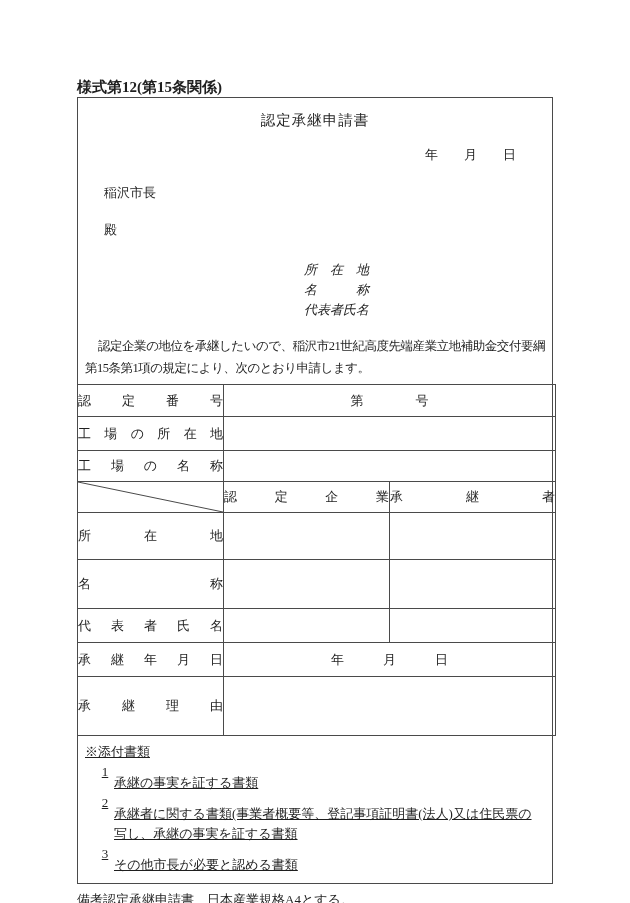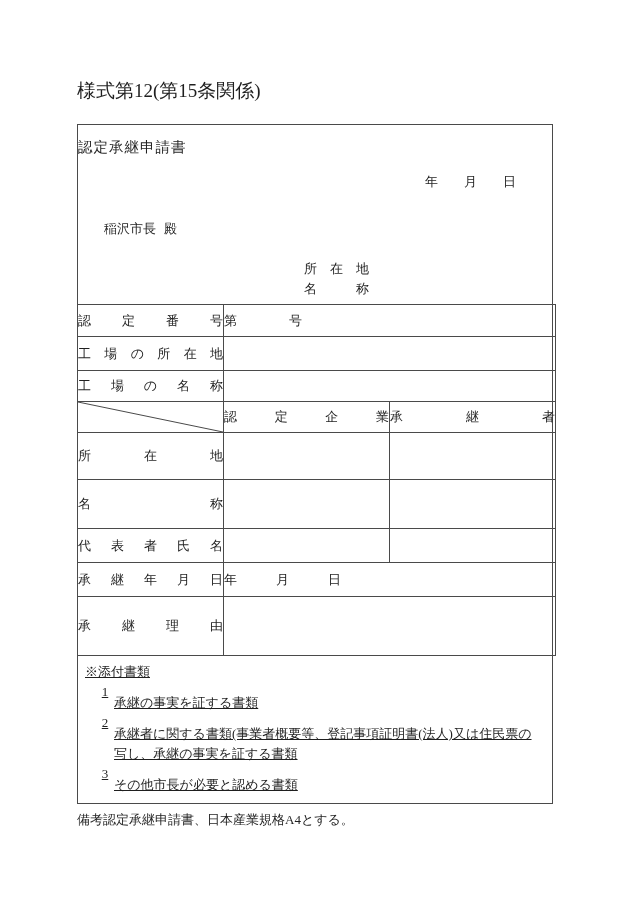--- a/index.html
+++ b/index.html
@@ -6,43 +6,43 @@
   html, body { background: #ffffff; }
   body {
     width: 630px; height: 903px;
     font-family: "Liberation Serif", "DejaVu Serif", serif;
     color: #1f1f1f;
     font-size: 13px;
     overflow: hidden;
   }
   .sheet { width: 630px; height: 903px; padding: 78px 77px 0 77px; position: relative; }
 
-  .form-number { font-size: 19px; margin-bottom: 20px; }
+  .form-number { font-size: 15px; margin-bottom: 0; font-weight: bold; }
 
   .form-box { width: 476px; border: 1px solid #4a4a4a; background: #fff; }
 
-  .title { text-align: left; font-size: 14.5px; padding-top: 13px; letter-spacing: 1px; }
+  .title { text-align: center; font-size: 14.5px; padding-top: 13px; letter-spacing: 1px; }
   .date-line { text-align: right; padding-right: 36px; margin-top: 16px; }
-  .addressee { margin-top: 29px; padding-left: 26px; display: flex; gap: 8px; }
-  .applicant { margin-top: 21px; margin-left: 226px; line-height: 20px; }
+  .addressee { margin-top: 20px; padding-left: 26px; display: flex; gap: 19px; flex-direction: column; }
+  .applicant { margin-top: 21px; margin-left: 226px; line-height: 20px; font-style: italic; }
   .paragraph {
     margin: 15px 7px 0 7px;
     font-size: 12.5px; letter-spacing: -0.5px;
     line-height: 22px; text-indent: 13px; text-align: justify;
   }
 
   table.main { table-layout: fixed; border-collapse: collapse; width: 478px; margin: 5px 0 0 -1px; }
   table.main td { border: 1px solid #4a4a4a; padding: 0; vertical-align: middle; font-size: 13px; }
   col.c1 { width: 146px; } col.c2 { width: 166px; } col.c3 { width: 166px; }
   tr.h32 { height: 32px; } tr.h34 { height: 34px; } tr.h31 { height: 31px; }
   tr.h47 { height: 47px; } tr.h49 { height: 49px; } tr.h59 { height: 59px; }
 
   .lbl { padding: 0 11px; }
   .chars { display: flex; justify-content: space-between; align-items: center; }
-  .center { text-align: left; }
+  .center { text-align: center; }
 
   .diag { position: relative; }
   .diag svg { position: absolute; top: 0; left: 0; width: 100%; height: 100%; display: block; }
 
   .attach { padding: 6px 8px 8px 7px; line-height: 20px; text-decoration: underline; }
   .att-item { display: flex; }
   .att-num { flex: 0 0 18px; margin-left: 11px; text-align: center; }
   .att-text { flex: 1; margin-top: 11px; }
 
   .remarks { margin-top: 7px; display: flex; gap: 0; }
@@ -61,22 +61,24 @@
     <div class="date-line">年　　月　　日</div>
 
     <div class="addressee">
       <span>稲沢市長</span>
       <span>殿</span>
     </div>
 
     <div class="applicant">
       <div>所　在　地</div>
       <div>名　　　称</div>
+      <div>代表者氏名</div>
     </div>
 
+    <div class="paragraph">認定企業の地位を承継したいので、稲沢市21世紀高度先端産業立地補助金交付要綱第15条第1項の規定により、次のとおり申請します。</div>
 
     <table class="main">
       <colgroup>
           <col class="c1">
           <col class="c2">
           <col class="c3">
         </colgroup>
       <tbody>
         <tr class="h32">
           <td class="lbl">

